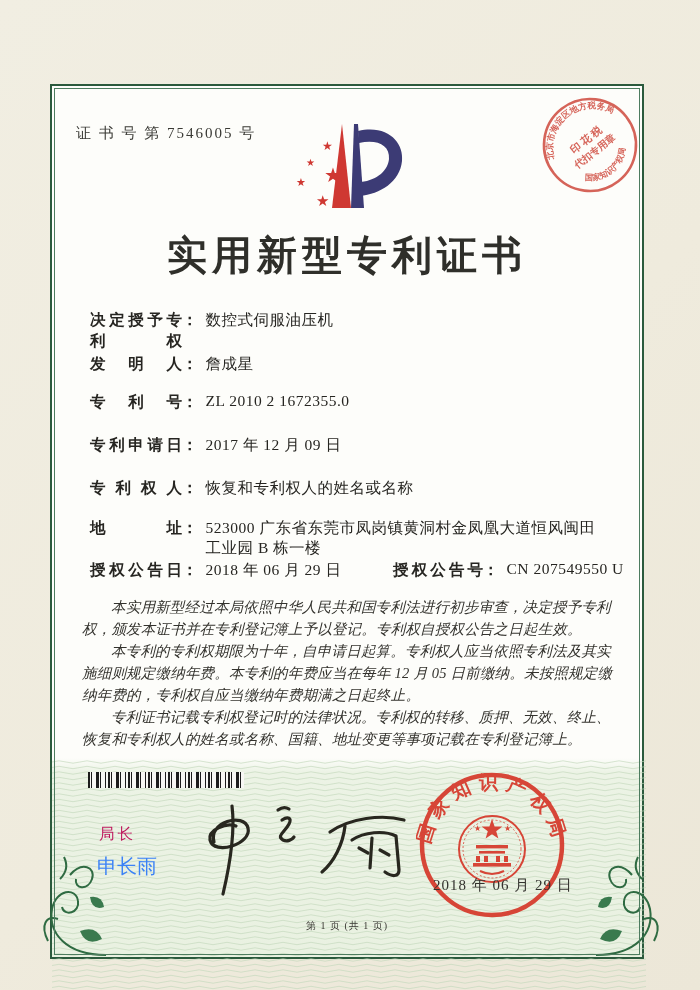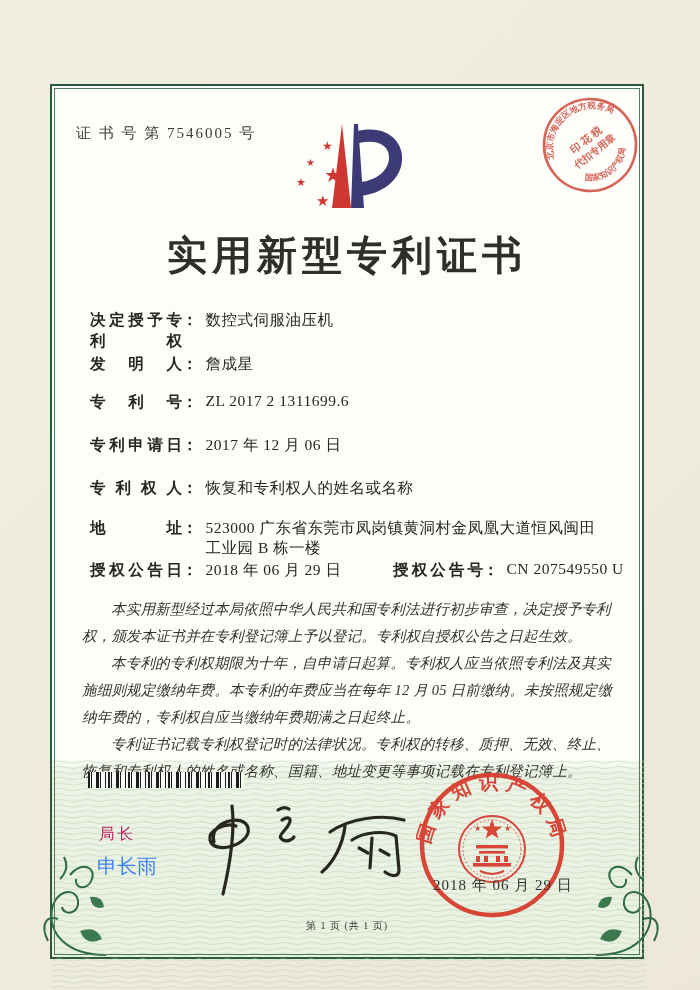--- a/index.html
+++ b/index.html
@@ -28,21 +28,21 @@
   .flabel{
     display:inline-block;width:92px;text-align:justify;text-align-last:justify;
     font-weight:600;vertical-align:top;
   }
   .fcolon{font-weight:600;margin-right:8px;vertical-align:top;}
   .fvalue{vertical-align:top;letter-spacing:0.5px;}
   .fvalue.wrap{display:inline-block;width:414px;white-space:pre-line;line-height:20px;}
   .row .sub{position:absolute;left:303px;top:0;white-space:nowrap;}
   .paras{
     position:absolute;left:30px;top:510px;width:540px;z-index:2;
-    font-size:14.5px;line-height:27px;color:#33322d;font-style:italic;
+    font-size:14.5px;line-height:22px;color:#33322d;font-style:italic;
   }
   .paras p{margin:0;text-indent:2em;letter-spacing:0.2px;}
   .band{
     position:absolute;left:0;right:0;bottom:0;top:672px;z-index:0;
     background:linear-gradient(180deg,#fdfdfa 0,#ecf3e5 14px,#e9f1e1 100%);
   }
   .band svg{position:absolute;inset:0;}
   .barcode{
     position:absolute;left:36px;top:686px;width:156px;height:16px;z-index:2;
     background:repeating-linear-gradient(90deg,
@@ -106,24 +106,24 @@
 
   <div class="title">实用新型专利证书</div>
 
   <div class="row" style="top:224px">
     <span class="flabel">决定授予专利权</span><span class="fcolon">：</span><span class="fvalue">数控式伺服油压机</span>
   </div>
   <div class="row" style="top:268px">
     <span class="flabel">发明人</span><span class="fcolon">：</span><span class="fvalue">詹成星</span>
   </div>
   <div class="row" style="top:306px">
-    <span class="flabel">专利号</span><span class="fcolon">：</span><span class="fvalue">ZL 2017 2 1311699.6</span>
+    <span class="flabel">专利号</span><span class="fcolon">：</span><span class="fvalue">ZL 2010 2 1672355.0</span>
   </div>
   <div class="row" style="top:349px">
-    <span class="flabel">专利申请日</span><span class="fcolon">：</span><span class="fvalue">2017 年 12 月 06 日</span>
+    <span class="flabel">专利申请日</span><span class="fcolon">：</span><span class="fvalue">2017 年 12 月 09 日</span>
   </div>
   <div class="row" style="top:392px">
     <span class="flabel">专利权人</span><span class="fcolon">：</span><span class="fvalue">恢复和专利权人的姓名或名称</span>
   </div>
   <div class="row" style="top:432px">
     <span class="flabel">地址</span><span class="fcolon">：</span><span class="fvalue wrap">523000 广东省东莞市凤岗镇黄洞村金凤凰大道恒风闽田
 工业园 B 栋一楼</span>
   </div>
   <div class="row" style="top:474px">
     <span class="flabel">授权公告日</span><span class="fcolon">：</span><span class="fvalue">2018 年 06 月 29 日</span>

